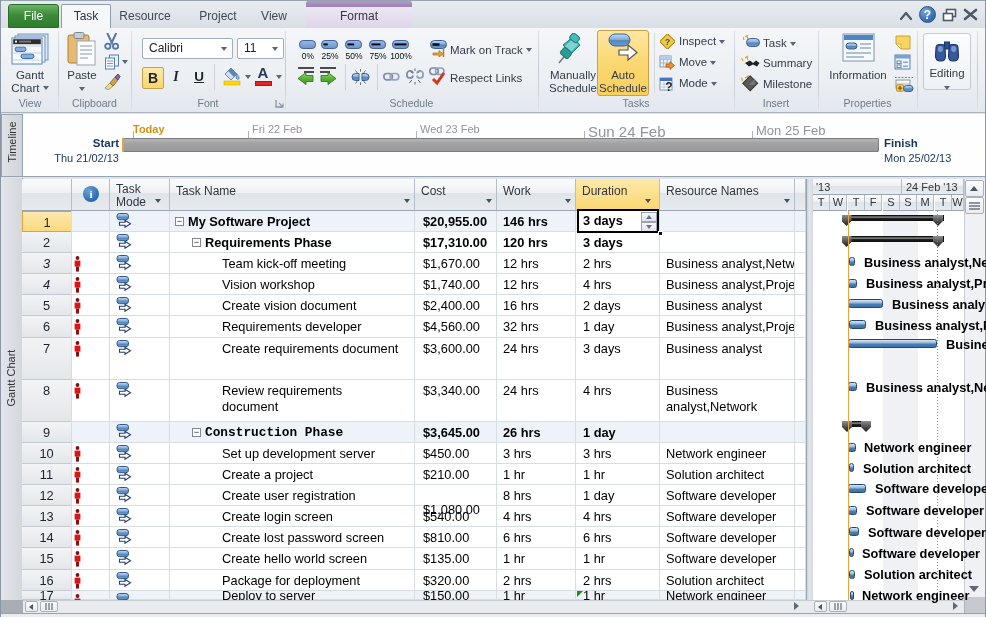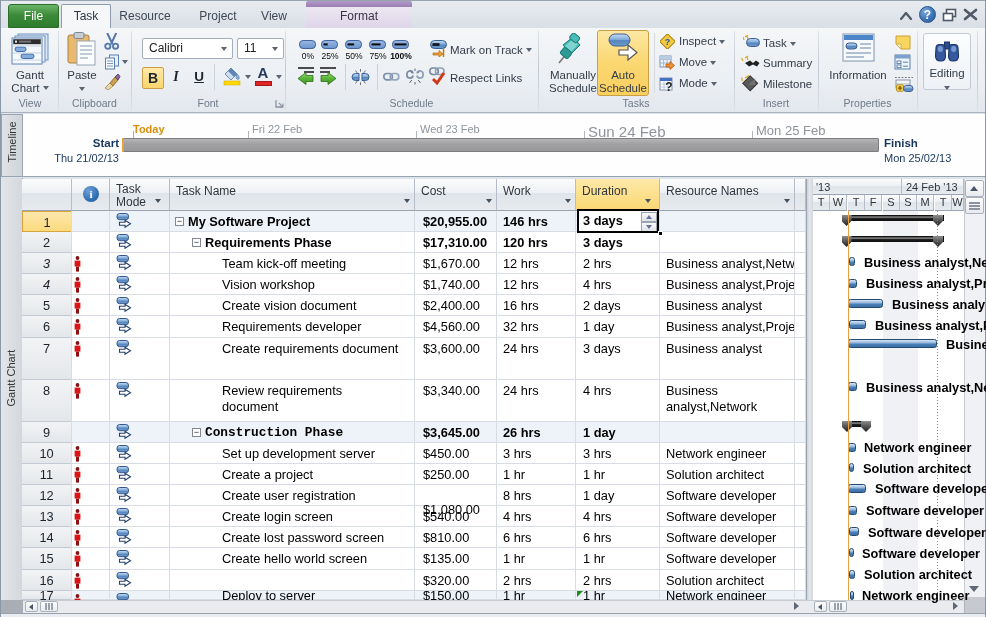--- a/index.html
+++ b/index.html
@@ -172,21 +172,21 @@
 <div class="abs" style="left:339px;top:50.5px;width:30px;text-align:center;font-size:8.5px;color:#0a0a0a;">50%</div>
 <svg class="abs" style="left:369px;top:40px;" width="17" height="9" viewBox="0 0 17 9">
       <rect x="0.5" y="0.5" width="16" height="8" rx="3.6" fill="url(#pg2)" stroke="#41629a"></rect>
       <rect x="2.5" y="3.4" width="9.0" height="2" fill="#0a0a0a"></rect>
     </svg>
 <div class="abs" style="left:363px;top:50.5px;width:30px;text-align:center;font-size:8.5px;color:#0a0a0a;">75%</div>
 <svg class="abs" style="left:392px;top:40px;" width="17" height="9" viewBox="0 0 17 9">
       <rect x="0.5" y="0.5" width="16" height="8" rx="3.6" fill="url(#pg2)" stroke="#41629a"></rect>
       <rect x="2.5" y="3.4" width="12.0" height="2" fill="#0a0a0a"></rect>
     </svg>
-<div class="abs" style="left:386px;top:50.5px;width:30px;text-align:center;font-size:8.5px;color:#0a0a0a;font-weight:bold;">100%</div>
+<div class="abs" style="left:386px;top:50.5px;width:30px;text-align:center;font-size:8.5px;color:#0a0a0a;">100%</div>
 <svg class="abs" style="left:430px;top:40px;" width="17" height="17" viewBox="0 0 17 17">
 <rect x="0.5" y="0.5" width="16" height="8" rx="4" fill="url(#pg)" stroke="#3a5f92"></rect>
       <rect x="2.5" y="3.2" width="7" height="2.6" fill="#111"></rect>
 <path d="M3 13 L9 13 L9 10.5 L13 14 L9 17 L9 15 L3 15 Z" fill="#f0a030" stroke="#b06a10" stroke-width="0.7"></path>
 <line x1="13.5" y1="9" x2="13.5" y2="17" stroke="#c07818" stroke-width="1.5"></line>
     </svg>
 <div class="smtxt" style="left:450px;top:42.5px;">Mark on Track <span class="dd"></span></div>
 <svg class="abs" style="left:297px;top:66px;" width="40" height="22" viewBox="0 0 40 22">
 <g stroke="#222" stroke-width="1.6">
         <line x1="1" y1="2" x2="17" y2="2"></line>
@@ -539,21 +539,21 @@
 <svg class="abs" style="left:74px;top:467px;" width="7" height="16" viewBox="0 0 7 16">
 <circle cx="3.5" cy="2" r="1.9" fill="#7e1212"></circle>
 <rect x="0.6" y="4.6" width="5.8" height="6" fill="#dc1414"></rect>
 <rect x="2" y="10.6" width="3" height="5" fill="#8d1010"></rect>
     </svg>
 <svg class="abs" style="left:116px;top:466px;" width="19" height="17" viewBox="0 0 19 17">
 <rect x="1" y="0.5" width="11.5" height="6.2" rx="2.6" fill="url(#pg)" stroke="#33588c"></rect>
 <path d="M3.5 9.2 L9 9.2 L9 7.2 L14.5 10.7 L9 14.2 L9 12.2 L3.5 12.2 Z" fill="#fff" stroke="#253f6a" stroke-width="1.1"></path>
     </svg>
 <div class="cell" style="left:222px;top:464px;width:193px;height:21px;line-height:21px;">Create a project</div>
-<div class="cell" style="left:423px;top:464px;width:72px;height:21px;line-height:21px;">$250.00</div>
+<div class="cell" style="left:423px;top:464px;width:72px;height:21px;line-height:21px;">$210.00</div>
 <div class="cell" style="left:503px;top:464px;width:71px;height:21px;line-height:21px;">1 hr</div>
 <div class="cell" style="left:583px;top:464px;width:70px;height:21px;line-height:21px;">1 hr</div>
 <div class="cell" style="left:666px;top:464px;width:129px;height:21px;line-height:21px;">Solution architect</div>
 <div class="rownum" style="left:22px;top:485px;width:50px;height:21px;line-height:21px;">12</div>
 <div class="hline" style="left:72px;top:505px;width:734px;background:#d8dce3;"></div>
 <svg class="abs" style="left:74px;top:488px;" width="7" height="16" viewBox="0 0 7 16">
 <circle cx="3.5" cy="2" r="1.9" fill="#7e1212"></circle>
 <rect x="0.6" y="4.6" width="5.8" height="6" fill="#dc1414"></rect>
 <rect x="2" y="10.6" width="3" height="5" fill="#8d1010"></rect>
     </svg>
@@ -618,20 +618,21 @@
 <div class="hline" style="left:72px;top:590px;width:734px;background:#d8dce3;"></div>
 <svg class="abs" style="left:74px;top:573px;" width="7" height="16" viewBox="0 0 7 16">
 <circle cx="3.5" cy="2" r="1.9" fill="#7e1212"></circle>
 <rect x="0.6" y="4.6" width="5.8" height="6" fill="#dc1414"></rect>
 <rect x="2" y="10.6" width="3" height="5" fill="#8d1010"></rect>
     </svg>
 <svg class="abs" style="left:116px;top:572px;" width="19" height="17" viewBox="0 0 19 17">
 <rect x="1" y="0.5" width="11.5" height="6.2" rx="2.6" fill="url(#pg)" stroke="#33588c"></rect>
 <path d="M3.5 9.2 L9 9.2 L9 7.2 L14.5 10.7 L9 14.2 L9 12.2 L3.5 12.2 Z" fill="#fff" stroke="#253f6a" stroke-width="1.1"></path>
     </svg>
+<div class="cell" style="left:222px;top:570px;width:193px;height:21px;line-height:21px;">Package for deployment</div>
 <div class="cell" style="left:423px;top:570px;width:72px;height:21px;line-height:21px;">$320.00</div>
 <div class="cell" style="left:503px;top:570px;width:71px;height:21px;line-height:21px;">2 hrs</div>
 <div class="cell" style="left:583px;top:570px;width:70px;height:21px;line-height:21px;">2 hrs</div>
 <div class="cell" style="left:666px;top:570px;width:129px;height:21px;line-height:21px;">Solution architect</div>
 <div class="rownum" style="left:22px;top:591px;width:50px;height:9px;line-height:9px;">17</div>
 <div class="abs" style="left:72px;top:591px;width:734px;height:9px;background:#eef3fa;"></div>
 <div class="hline" style="left:72px;top:599px;width:734px;background:#d8dce3;"></div>
 <svg class="abs" style="left:74px;top:594px;" width="7" height="16" viewBox="0 0 7 16">
 <circle cx="3.5" cy="2" r="1.9" fill="#7e1212"></circle>
 <rect x="0.6" y="4.6" width="5.8" height="6" fill="#dc1414"></rect>

